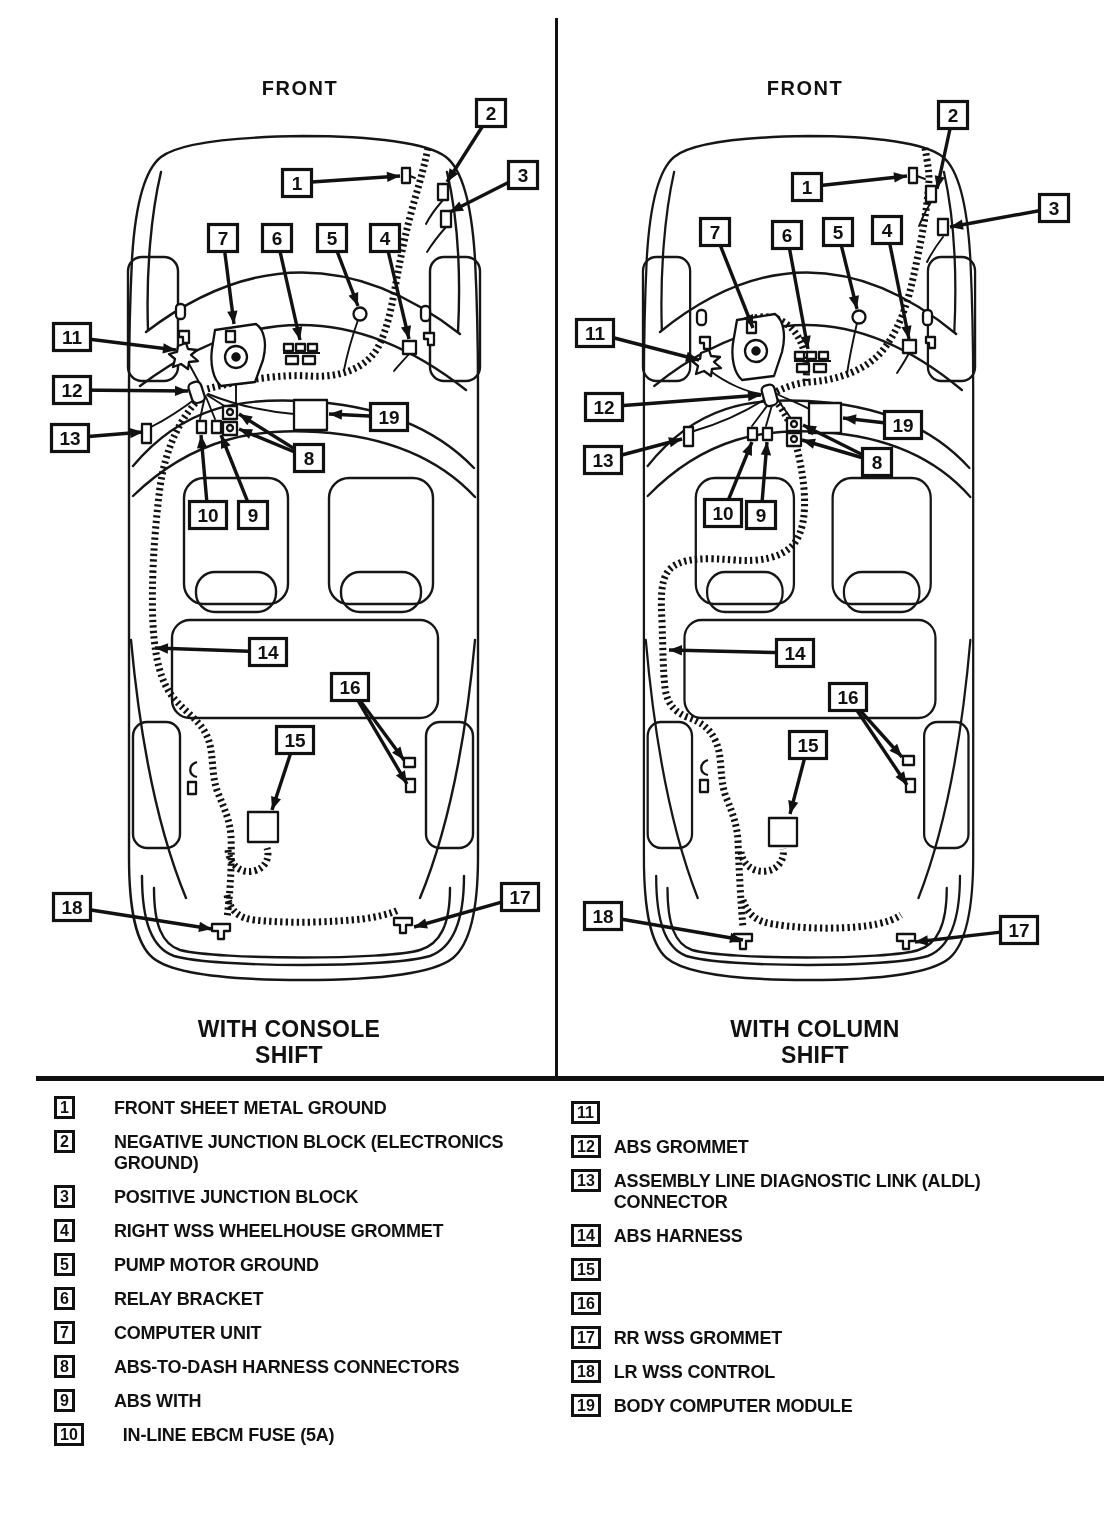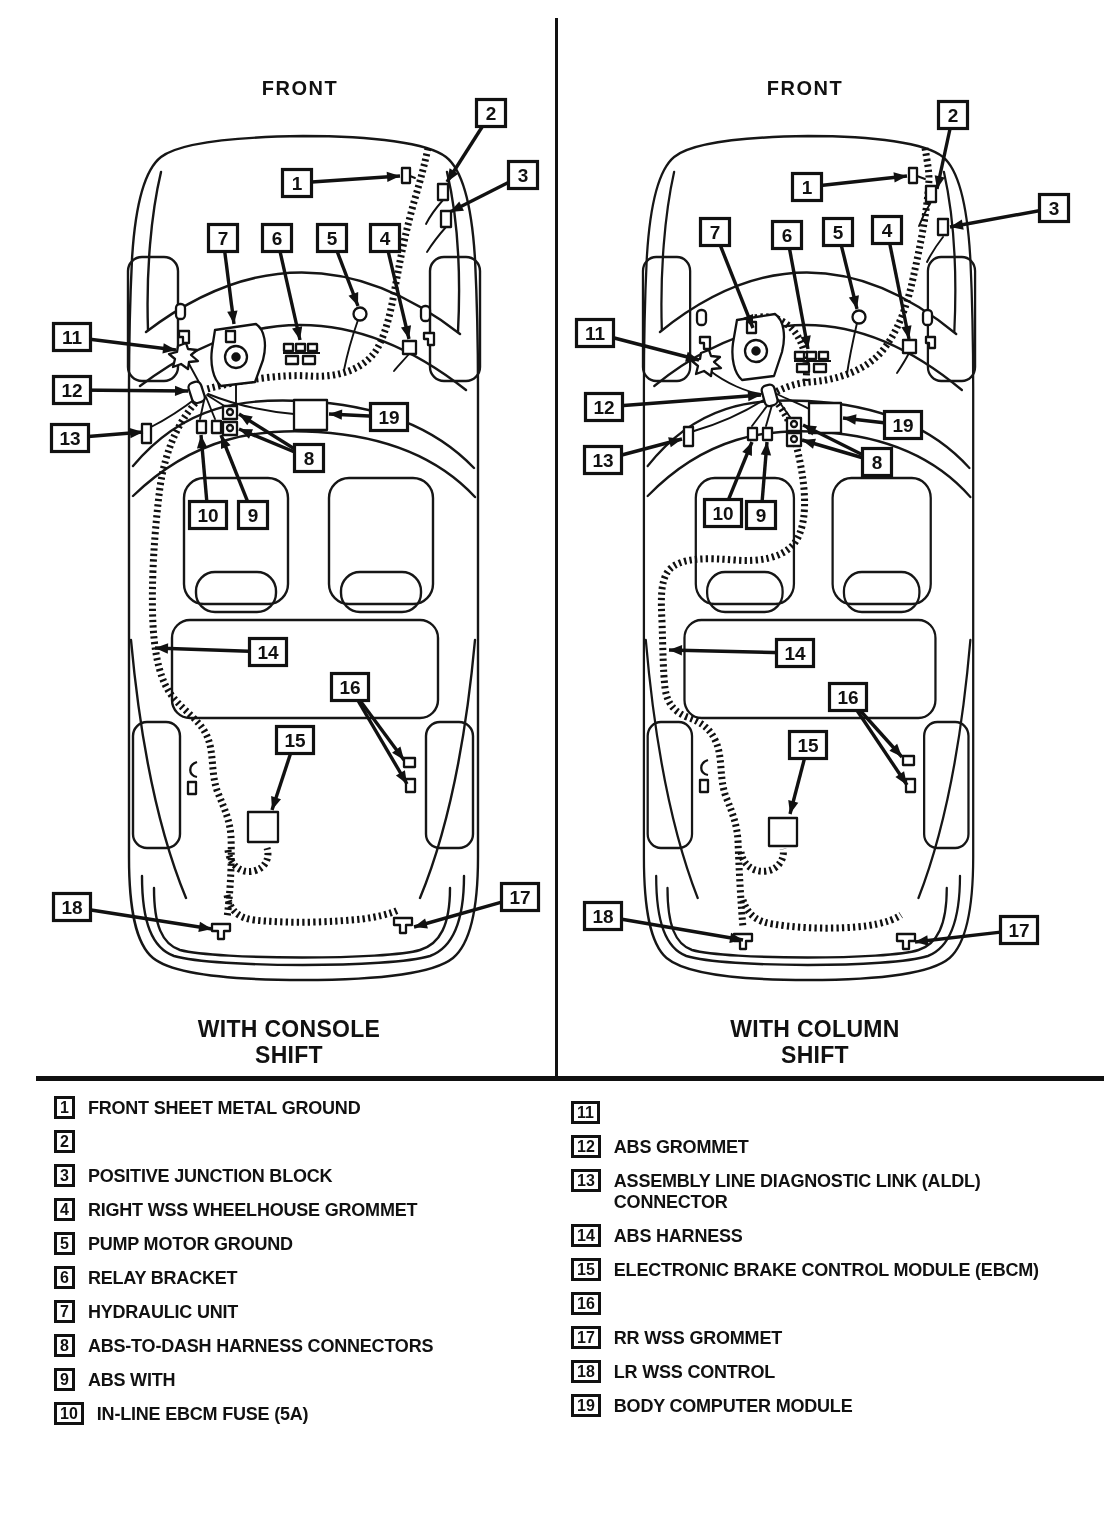--- a/index.html
+++ b/index.html
@@ -41,21 +41,21 @@
   .legend-col.colR{left:571px;top:1101px;width:540px;}
   .legend-row{display:flex;align-items:flex-start;gap:13px;margin-bottom:11px;}
   .num-box{
     flex:0 0 auto;min-width:18px;height:23px;box-sizing:border-box;border:3px solid #111;
     font:700 16px/17px "Liberation Sans",sans-serif;text-align:center;padding:0 3px;
   }
   .row-text{
     font:700 18px "Liberation Sans",sans-serif;line-height:21px;letter-spacing:-.2px;
     padding-top:2px;
   }
-  .colL .row-text{max-width:418px;}
+  .colL .row-text{max-width:418px;margin-left:26px;}
   .colR .row-text{max-width:478px;}
 </style>
 </head>
 <body>
 
 <div class="page">
 
   <div class="panel" style="left:0">
     <svg viewBox="0 0 557 1080" width="557" height="1080">
 
@@ -424,20 +424,21 @@
   <div class="hdivider"></div>
 
   <div class="legend-col colL">
     <div class="legend-row">
       <div class="num-box">1</div>
       <div class="row-text">FRONT SHEET METAL GROUND</div>
     </div>
 
     <div class="legend-row">
       <div class="num-box">2</div>
+      <div class="row-text">NEGATIVE JUNCTION BLOCK (ELECTRONICS GROUND)</div>
     </div>
 
     <div class="legend-row">
       <div class="num-box">3</div>
       <div class="row-text">POSITIVE JUNCTION BLOCK</div>
     </div>
 
     <div class="legend-row">
       <div class="num-box">4</div>
       <div class="row-text">RIGHT WSS WHEELHOUSE GROMMET</div>
@@ -448,21 +449,21 @@
       <div class="row-text">PUMP MOTOR GROUND</div>
     </div>
 
     <div class="legend-row">
       <div class="num-box">6</div>
       <div class="row-text">RELAY BRACKET</div>
     </div>
 
     <div class="legend-row">
       <div class="num-box">7</div>
-      <div class="row-text">HYDRAULIC UNIT</div>
+      <div class="row-text">COMPUTER UNIT</div>
     </div>
 
     <div class="legend-row">
       <div class="num-box">8</div>
       <div class="row-text">ABS-TO-DASH HARNESS CONNECTORS</div>
     </div>
 
     <div class="legend-row">
       <div class="num-box">9</div>
       <div class="row-text">ABS WITH</div>
@@ -488,21 +489,20 @@
       <div class="row-text">ASSEMBLY LINE DIAGNOSTIC LINK (ALDL) CONNECTOR</div>
     </div>
 
     <div class="legend-row">
       <div class="num-box">14</div>
       <div class="row-text">ABS HARNESS</div>
     </div>
 
     <div class="legend-row">
       <div class="num-box">15</div>
-      <div class="row-text">ELECTRONIC BRAKE CONTROL MODULE (EBCM)</div>
     </div>
 
     <div class="legend-row">
       <div class="num-box">16</div>
     </div>
 
     <div class="legend-row">
       <div class="num-box">17</div>
       <div class="row-text">RR WSS GROMMET</div>
     </div>

